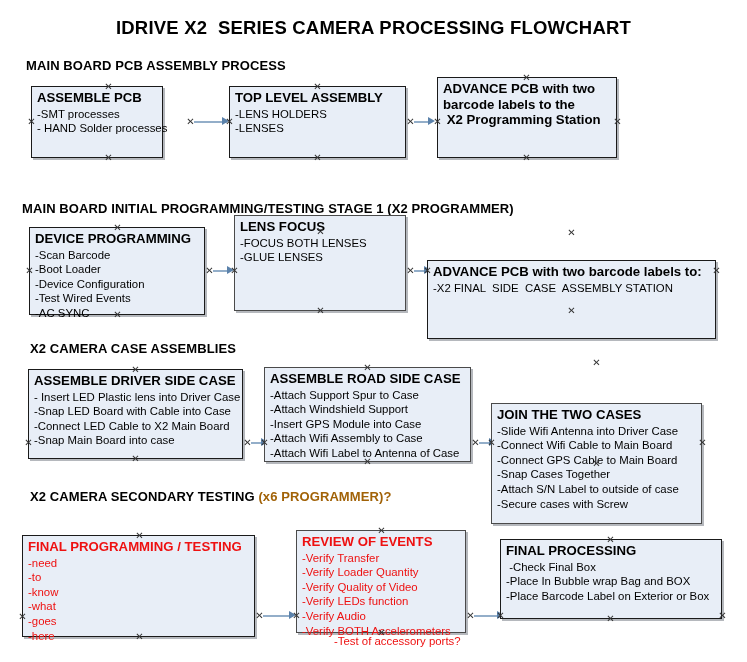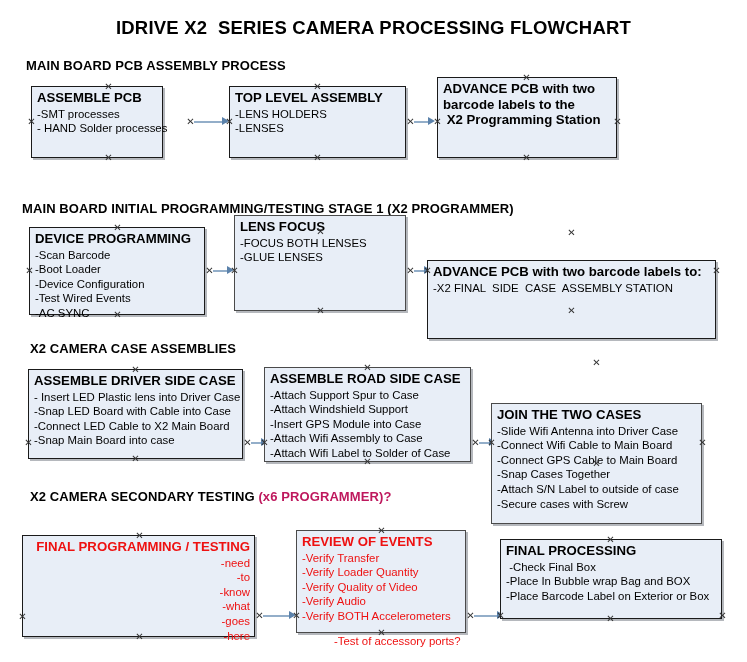--- a/index.html
+++ b/index.html
@@ -37,21 +37,21 @@
 
   
   .section-heading {
     position: absolute;
     font-size: 13px;
     font-weight: bold;
     white-space: nowrap;
     letter-spacing: 0.1px;
   }
   .section-heading .accent {
-    color: #be185d;
+    color: #a16207;
   }
 
   
   .node {
     position: absolute;
     background: #e8eef7;
     border: 1.3px solid #1a1a1a;
     box-sizing: border-box;
     box-shadow: 2px 2px 0 rgba(120,125,135,0.55);
     padding: 3px 4px 3px 5px;
@@ -220,21 +220,21 @@
   <div class="conn" style="left:251px; top:442px; width:14px;"></div>
   <div class="conn-head" style="left:261px; top:438px;"></div>
   <span class="handle" style="left:243px; top:438px;"></span>
 
   <div class="node soft" style="left:264px; top:367px; width:207px; height:95px;">
     <div class="node-title">ASSEMBLE ROAD SIDE CASE</div>
     <div class="node-line">-Attach Support Spur to Case</div>
     <div class="node-line">-Attach Windshield Support</div>
     <div class="node-line">-Insert GPS Module into Case</div>
     <div class="node-line">-Attach Wifi Assembly to Case</div>
-    <div class="node-line">-Attach Wifi Label to Solder of Case</div>
+    <div class="node-line">-Attach Wifi Label to Antenna of Case</div>
   </div>
   <span class="handle" style="left:260px; top:438px;"></span>
   <span class="handle" style="left:363px; top:363px;"></span>
   <span class="handle" style="left:363px; top:457px;"></span>
 
   <div class="conn" style="left:479px; top:442px; width:14px;"></div>
   <div class="conn-head" style="left:489px; top:438px;"></div>
   <span class="handle" style="left:471px; top:438px;"></span>
 
   <div class="node soft" style="left:491px; top:362px; width:211px; height:121px;margin-top:41px;">
@@ -248,21 +248,21 @@
   </div>
   <span class="handle" style="left:487px; top:438px;"></span>
   <span class="handle" style="left:698px; top:438px;"></span>
   <span class="handle" style="left:592px; top:358px;"></span>
   <span class="handle" style="left:592px; top:459px;"></span>
 
   <div class="section-heading" style="left:30px; top:489px;">
     <span>X2 CAMERA SECONDARY TESTING </span><span class="accent">(x6 PROGRAMMER)?</span>
   </div>
 
-  <div class="node red" style="left:22px; top:535px; width:233px; height:102px;text-align:right;">
+  <div class="node red" style="left:22px; top:535px; width:233px; height:102px;">
     <div class="node-title">FINAL PROGRAMMING / TESTING</div>
     <div class="node-line">-need</div>
     <div class="node-line">-to</div>
     <div class="node-line">-know</div>
     <div class="node-line">-what</div>
     <div class="node-line">-goes</div>
     <div class="node-line">-here</div>
   </div>
   <span class="handle" style="left:18px; top:612px;"></span>
   <span class="handle" style="left:135px; top:531px;"></span>
@@ -270,20 +270,21 @@
 
   <div class="conn" style="left:263px; top:615px; width:30px;"></div>
   <div class="conn-head" style="left:289px; top:611px;"></div>
   <span class="handle" style="left:255px; top:611px;"></span>
 
   <div class="node soft red" style="left:296px; top:530px; width:170px; height:103px;">
     <div class="node-title">REVIEW OF EVENTS</div>
     <div class="node-line">-Verify Transfer</div>
     <div class="node-line">-Verify Loader Quantity</div>
     <div class="node-line">-Verify Quality of Video</div>
+    <div class="node-line">-Verify LEDs function</div>
     <div class="node-line">-Verify Audio</div>
     <div class="node-line">-Verify BOTH Accelerometers</div>
     <div class="node-overflow" style="top:103px;">-Test of accessory ports?</div>
   </div>
   <span class="handle" style="left:292px; top:611px;"></span>
   <span class="handle" style="left:377px; top:526px;"></span>
   <span class="handle" style="left:377px; top:628px;"></span>
 
   <div class="conn" style="left:474px; top:615px; width:27px;"></div>
   <div class="conn-head" style="left:497px; top:611px;"></div>

